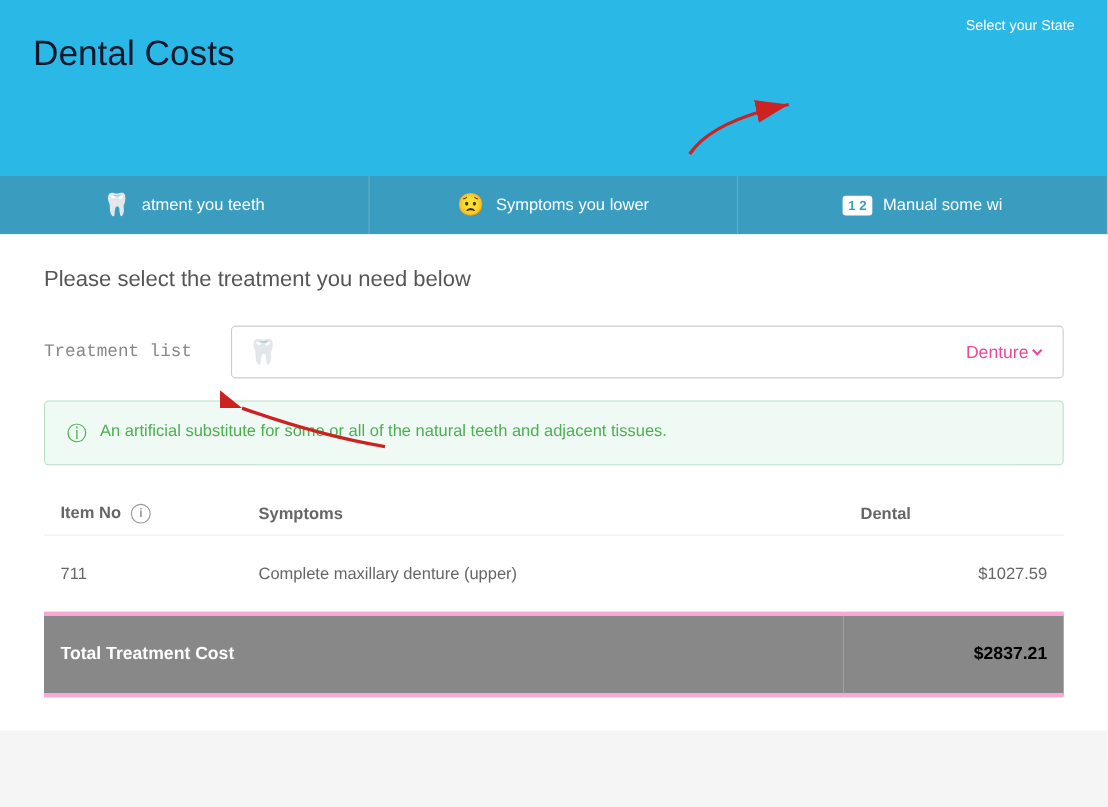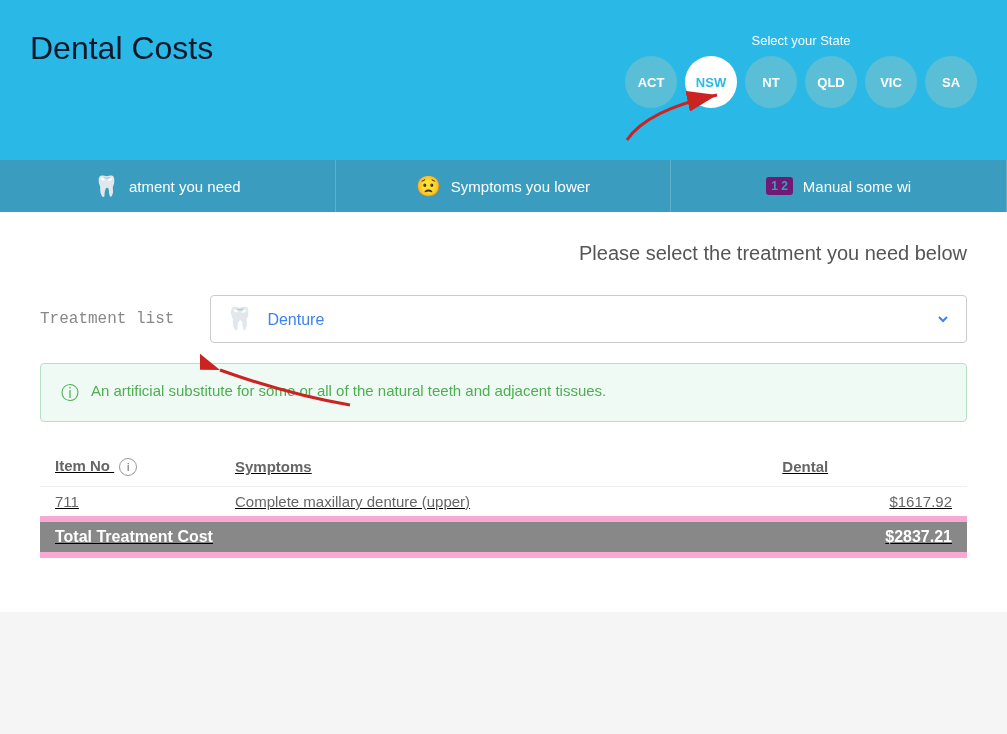--- a/index.html
+++ b/index.html
@@ -13,21 +13,21 @@
       min-height: 160px;
     }
     .header-title {
       color: #0f172a;
       font-size: 32px;
       font-weight: 300;
       margin-top: 10px;
     }
     .state-selector {
       position: absolute;
-      top: 33px;
+      top: 15px;
       right: 30px;
       text-align: center;
     }
     .state-label {
       color: white;
       font-size: 13px;
       margin-bottom: 8px;
     }
     .state-buttons {
       display: flex;
@@ -70,36 +70,36 @@
       font-size: 15px;
       gap: 10px;
       border-right: 1px solid rgba(255,255,255,0.2);
       flex: 1;
       justify-content: center;
     }
     .nav-tab-icon {
       font-size: 20px;
     }
     .nav-tab-num {
-      background: #701a75;
+      background: #ffffff;
       color: #3a9dbf;
       font-size: 12px;
       font-weight: bold;
       padding: 2px 5px;
       border-radius: 3px;
     }
 
     
     .main {
       background: white;
       padding: 30px 40px;
       min-height: 400px;
     }
     .main-heading {
-      text-align: right;
+      text-align: left;
       font-size: 20px;
       font-weight: 400;
       color: #555;
       margin-bottom: 30px;
     }
 
     
     .treatment-row {
       display: flex;
       align-items: center;
@@ -124,24 +124,25 @@
       position: relative;
     }
     .tooth-icon {
       font-size: 22px;
       color: #555;
     }
     .treatment-select {
       border: none;
       outline: none;
       font-size: 16px;
-      color: #3b82f6;
+      color: #ec4899;
       background: transparent;
       flex: 1;
       cursor: pointer;
+      text-align: right;
     }
 
     
     .info-box {
       background: #f0faf5;
       border: 1px solid #b8e0c8;
       border-radius: 4px;
       padding: 16px 20px;
       display: flex;
       align-items: flex-start;
@@ -157,21 +158,20 @@
     .info-text {
       color: #4caf50;
       font-size: 15px;
       line-height: 1.5;
     }
 
     
     .cost-table {
       width: 100%;
       border-collapse: collapse;
-      text-decoration: underline;
     }
     .cost-table th {
       text-align: left;
       color: #666;
       font-weight: 600;
       font-size: 15px;
       padding: 10px 15px;
       border-bottom: 1px solid #eee;
     }
     .th-item {
@@ -188,73 +188,65 @@
       height: 18px;
       border-radius: 50%;
       border: 1.5px solid #999;
       color: #999;
       font-size: 11px;
       font-weight: bold;
       margin-left: 5px;
       vertical-align: middle;
     }
     .cost-table td {
-      padding: 6px 15px;
+      padding: 26px 15px;
       font-size: 15px;
       color: #666;
-      border-bottom: 6px solid #f9a8d4;
+      border-bottom: 4px solid #f9a8d4;
     }
     .td-price {
       text-align: right;
       color: #555;
     }
     .total-row td {
       background: #888;
       color: white;
       font-weight: bold;
       font-size: 16px;
     }
     .total-row .td-price {
-      color: #ffffff;
+      color: #000000;
     }
   </style>
 </head>
 <body>
 
 <div class="header">
   <div class="header-title">Dental Costs</div>
 
   <div class="state-selector">
     <div class="state-label">Select your State</div>
-    <div class="state-buttons">
-      <button class="state-btn">ACT</button>
-      <button class="state-btn active">NSW</button>
-      <button class="state-btn">NT</button>
-      <button class="state-btn">QLD</button>
-      <button class="state-btn">VIC</button>
-      <button class="state-btn">SA</button>
-    </div>
   </div>
 
   <div class="arrow-container">
     <svg width="130" height="70" viewBox="0 0 130 70">
       <defs>
         <marker id="arrowhead" markerWidth="10" markerHeight="7" refX="10" refY="3.5" orient="auto">
           <polygon points="0 0, 10 3.5, 0 7" fill="#cc2222"></polygon>
         </marker>
       </defs>
       <path d="M 20 60 Q 40 30 110 15" stroke="#cc2222" stroke-width="3" fill="none" marker-end="url(#arrowhead)"></path>
     </svg>
   </div>
 </div>
 
 <div class="nav-tabs">
   <div class="nav-tab">
     <span class="nav-tab-icon">🦷</span>
-    <span>atment you need</span>
+    <span>atment you teeth</span>
   </div>
   <div class="nav-tab">
     <span class="nav-tab-icon">😟</span>
     <span>Symptoms you lower</span>
   </div>
   <div class="nav-tab">
     <span class="nav-tab-num">1 2</span>
     <span>Manual some wi</span>
   </div>
 </div>
@@ -300,21 +292,21 @@
           <span class="info-badge">i</span>
         </th>
         <th>Symptoms</th>
         <th class="th-price">Dental</th>
       </tr>
     </thead>
     <tbody>
       <tr>
         <td>711</td>
         <td>Complete maxillary denture (upper)</td>
-        <td class="td-price">$1617.92</td>
+        <td class="td-price">$1027.59</td>
       </tr>
       <tr class="total-row">
         <td colspan="2">Total Treatment Cost</td>
         <td class="td-price">$2837.21</td>
       </tr>
     </tbody>
   </table>
 </div>
 
 </body></html>

